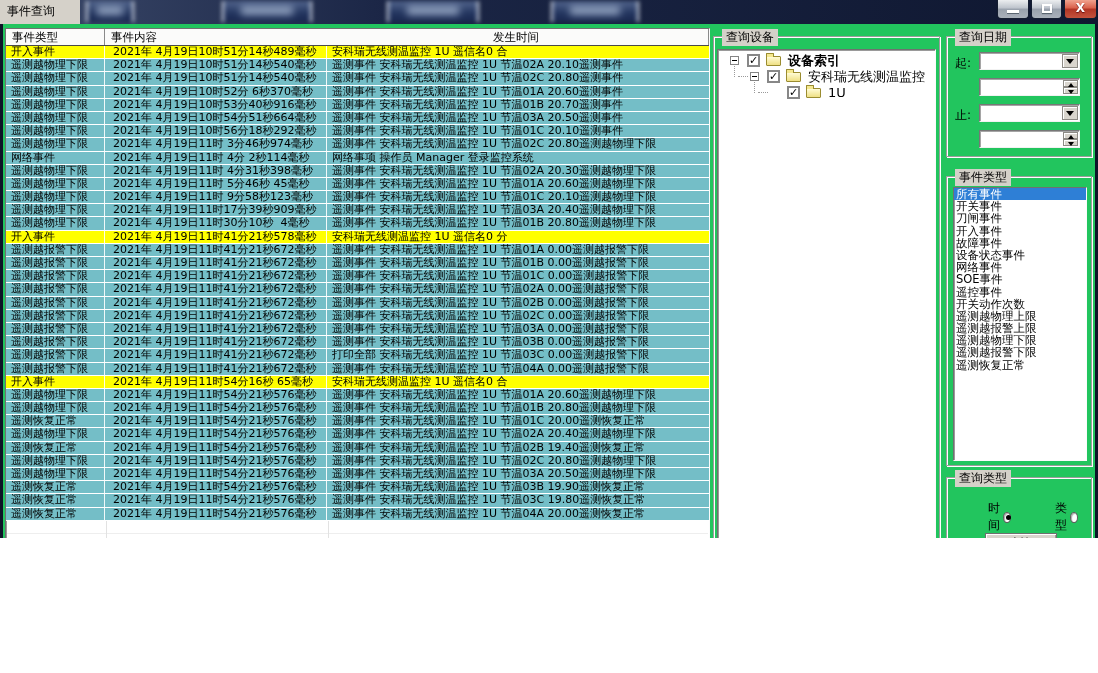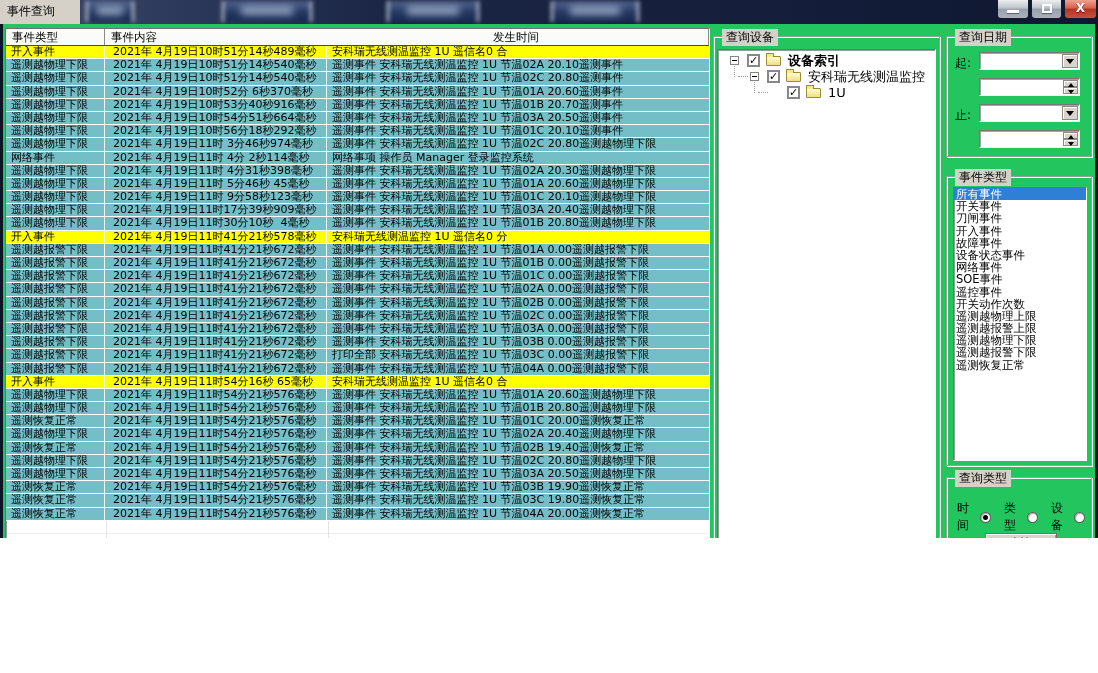--- a/index.html
+++ b/index.html
@@ -93,21 +93,21 @@
   .spin.dn::after { border-top:4px solid #000; }
   .slabel { position:absolute; font-size:12px; color:#000; }
 
   
   .listbox { position:absolute; overflow:hidden; }
   .litem { height:12.2px; font-size:11.5px; line-height:12px; padding-left:2px; white-space:pre; color:#000; }
   .litem.sel { background:#2e7fd6; color:#fff; }
 
   
   .radiorow { position:absolute; left:10px; top:22px; right:6px; display:flex; gap:13px; }
-  .ropt { display:flex; align-items:center; gap:0; font-size:12px; }
+  .ropt { display:flex; align-items:center; gap:0; font-size:12px;margin-left:31px; }
   .rcircle { width:11px; height:11px; border:1px solid #5c5c5c; border-radius:50%; background:#fff;
     box-shadow:inset 1px 1px 1px #aaa; position:relative; }
   .rcircle.on::after { content:""; position:absolute; left:2px; top:2px; width:5px; height:5px;
     border-radius:50%; background:#000; }
 
   
   .btn { position:absolute; background:#d9d5cd; border:1px solid #6f6f6f;
     box-shadow:inset 1px 1px 0 #ffffff, inset -1px -1px 0 #9d9a93; font-size:12px; color:#000;
     text-align:center; font-family:"DejaVu Sans",sans-serif; }
 </style>

